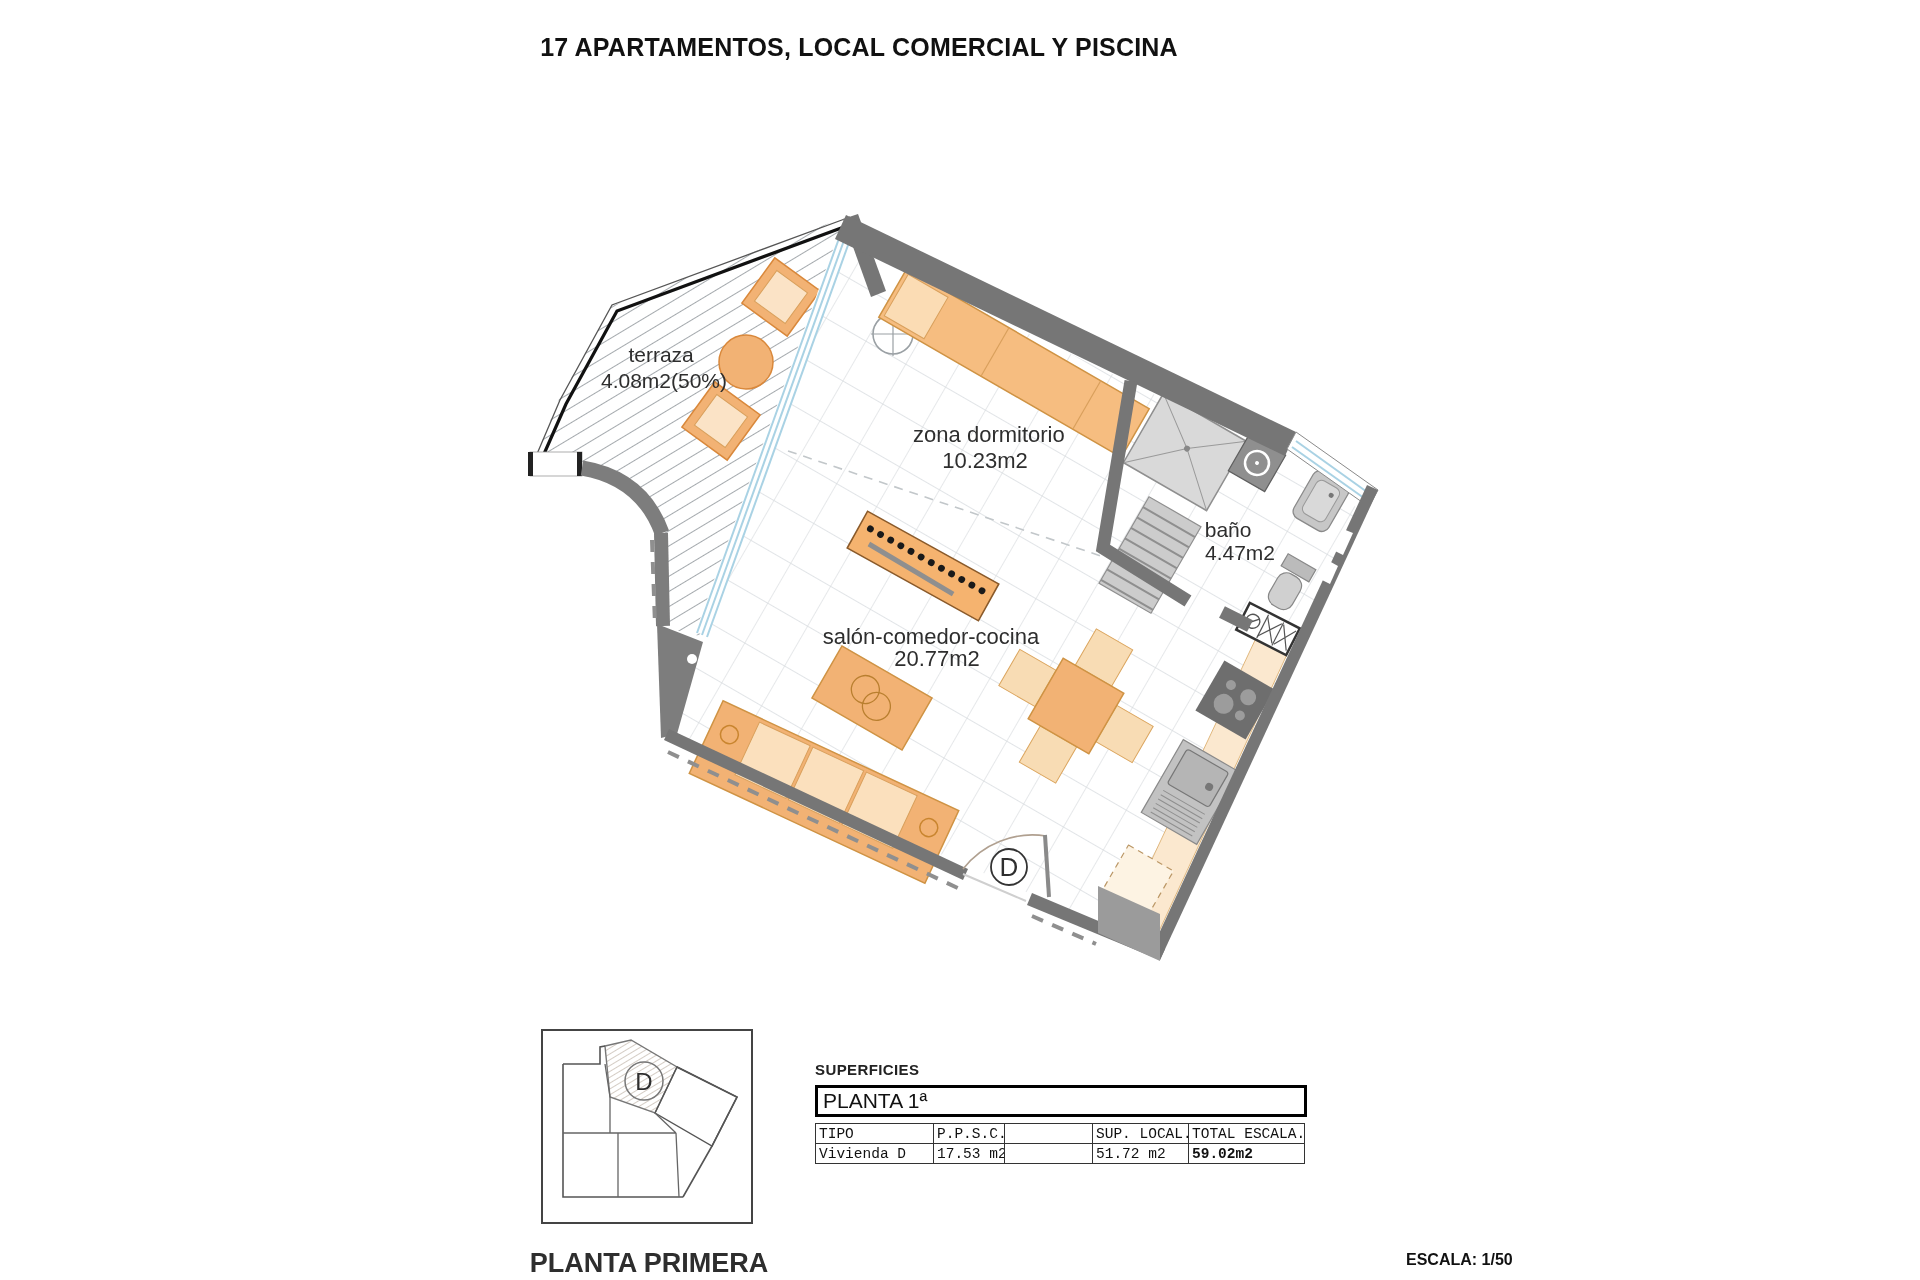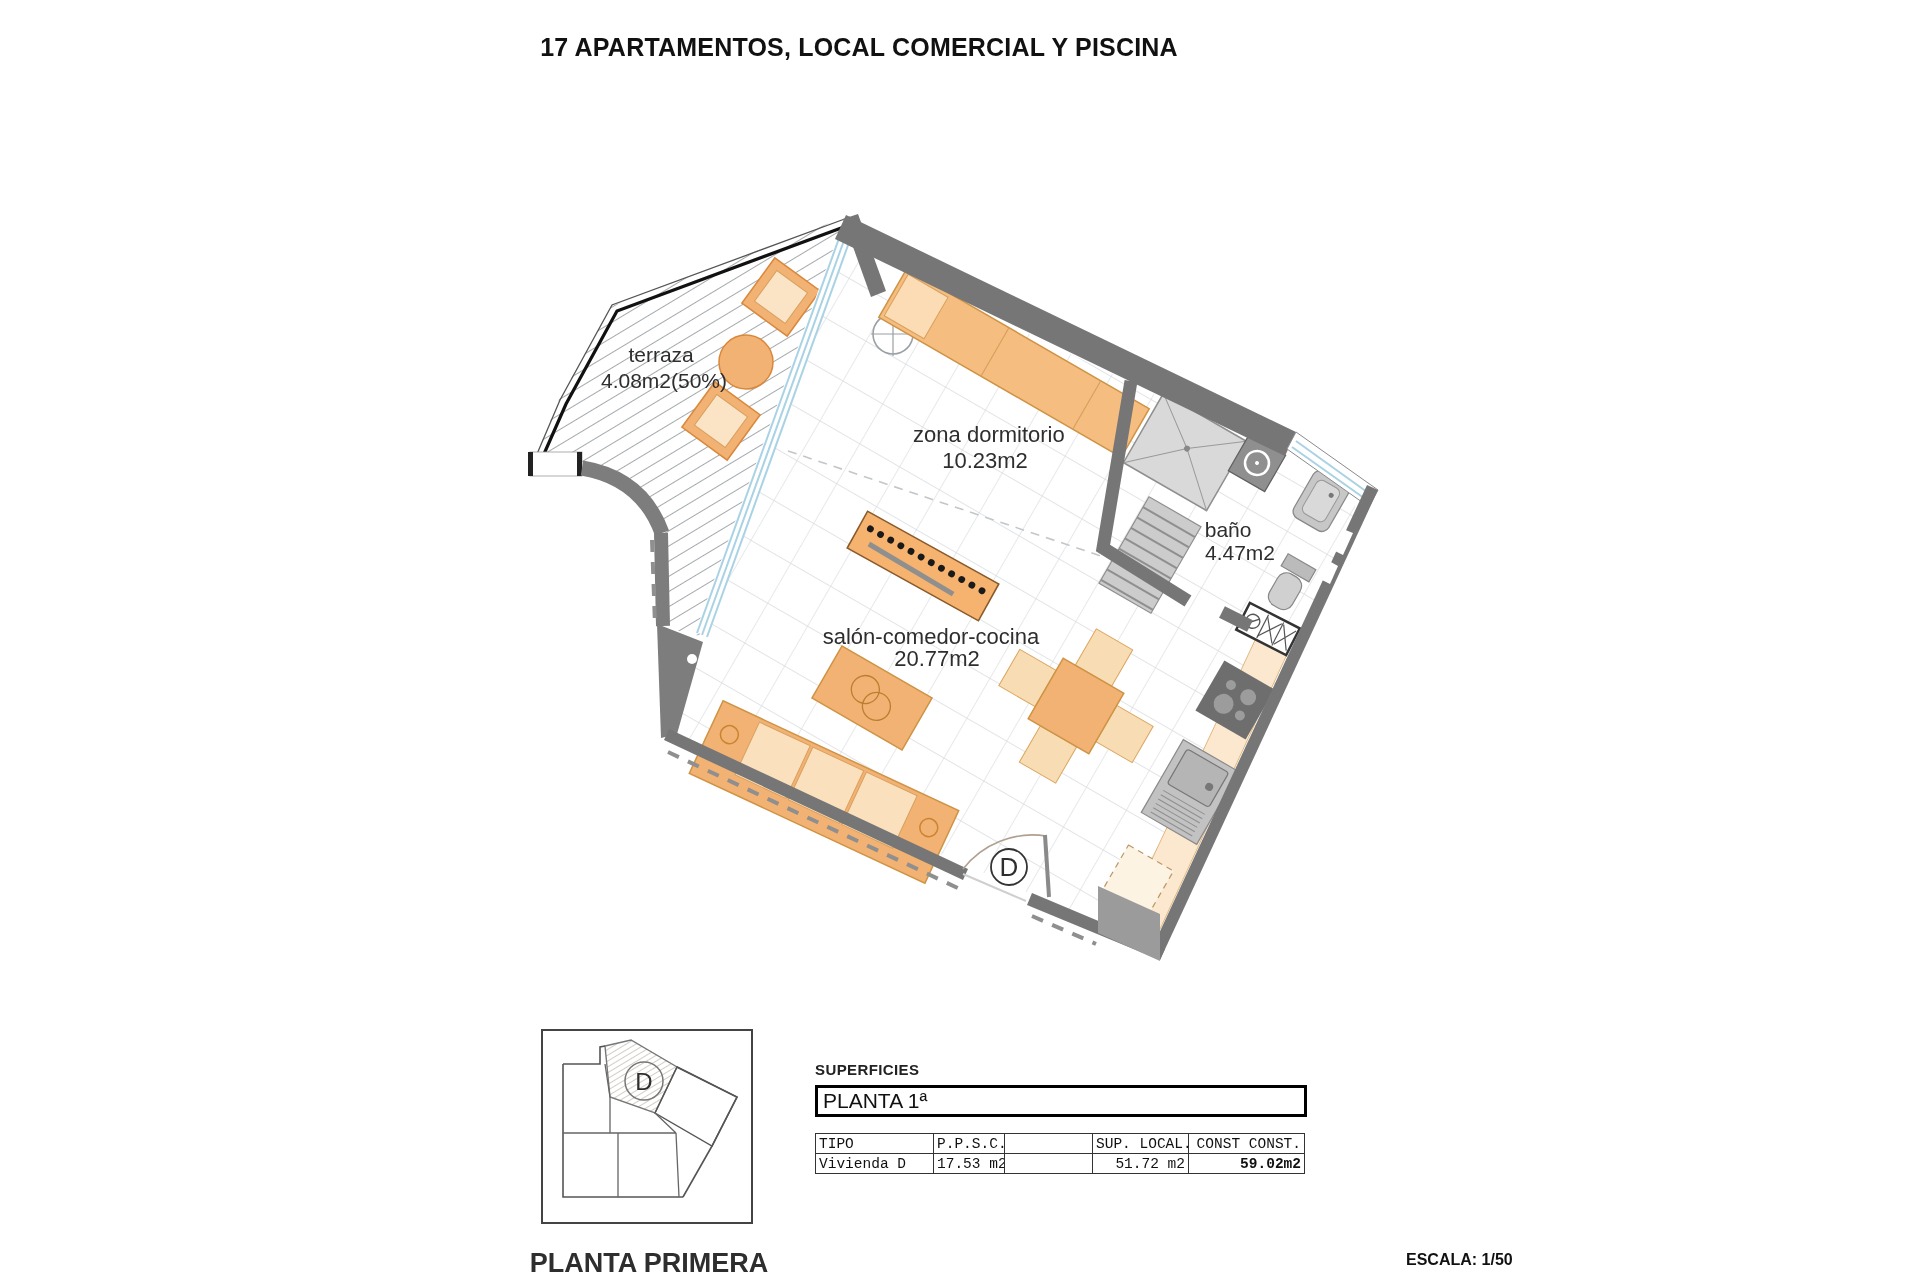--- a/index.html
+++ b/index.html
@@ -4,25 +4,25 @@
 <style>
   html,body{margin:0;padding:0;background:#ffffff;}
   .page{position:relative;width:1920px;height:1280px;background:#fff;overflow:hidden;
         font-family:"Liberation Sans",sans-serif;color:#1c1c1c;}
   .plan-svg{position:absolute;left:0;top:0;width:1920px;height:1280px;}
   .title{position:absolute;left:0;top:33px;width:1718px;text-align:center;
          font-size:25px;font-weight:bold;letter-spacing:.2px;color:#111;}
   .tablewrap{position:absolute;left:815px;top:1061px;width:492px;}
   .superficies{font-size:15px;color:#222;letter-spacing:.4px;margin-bottom:7px;font-weight:bold;}
   .plantabox{border:3px solid #000;height:26px;line-height:25px;font-size:21px;
-             padding:0 5px;color:#111;margin-bottom:16px;}
+             padding:0 5px;color:#111;margin-bottom:6px;}
   table.surf{border-collapse:collapse;width:489px;table-layout:fixed;font-family:Liberation Mono, monospace;}
   table.surf td{border:1.4px solid #333;font-size:14.5px;height:19px;padding:0 3px;
                 white-space:nowrap;overflow:hidden;color:#111;}
-  td.c{text-align:right;} td.b{font-weight:bold;font-size:15px;}
+  td.c{text-align:left;} td.b{font-weight:bold;font-size:15px;}
   .escala{position:absolute;left:1406px;top:1251px;font-size:16px;font-weight:bold;color:#111;}
   svg text{font-family:"Liberation Sans",sans-serif;fill:#2e2e2e;}
 </style>
 </head>
 <body>
 
 <div class="page">
 
   <div class="title">17 APARTAMENTOS, LOCAL COMERCIAL Y PISCINA</div>
 
@@ -262,21 +262,21 @@
           <col style="width:88px">
           <col style="width:96px">
           <col style="width:116px">
         </colgroup>
       <tbody>
           <tr>
         <td>TIPO</td>
         <td class="c">P.P.S.C.</td>
         <td></td>
         <td class="c">SUP. LOCAL.</td>
-        <td class="c">CONST CONST.</td>
+        <td class="c">TOTAL ESCALA.</td>
       </tr>
       <tr>
         <td>Vivienda D</td>
         <td class="c">17.53 m2</td>
         <td></td>
         <td class="c">51.72 m2</td>
         <td class="c b">59.02m2</td>
       </tr>
     </tbody>
       </table>

